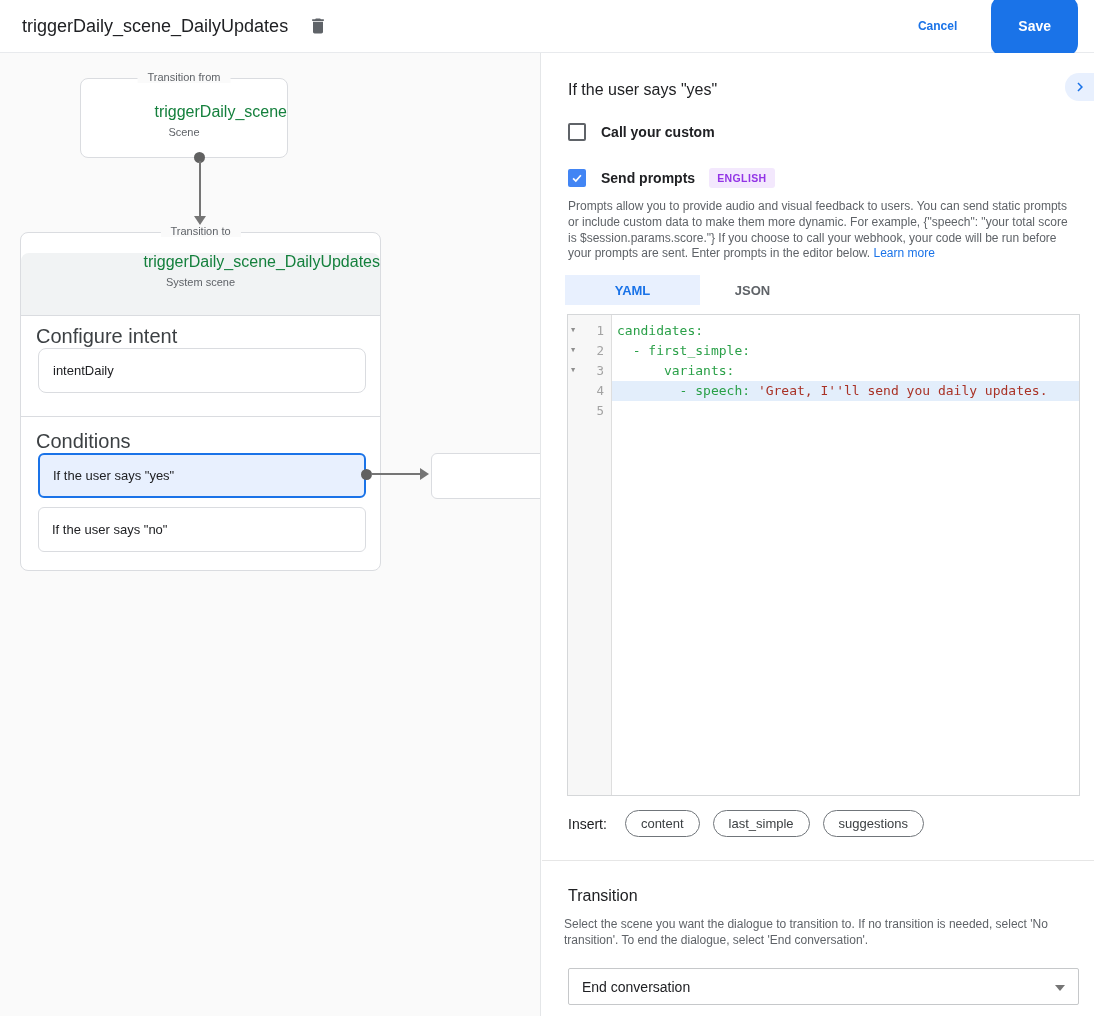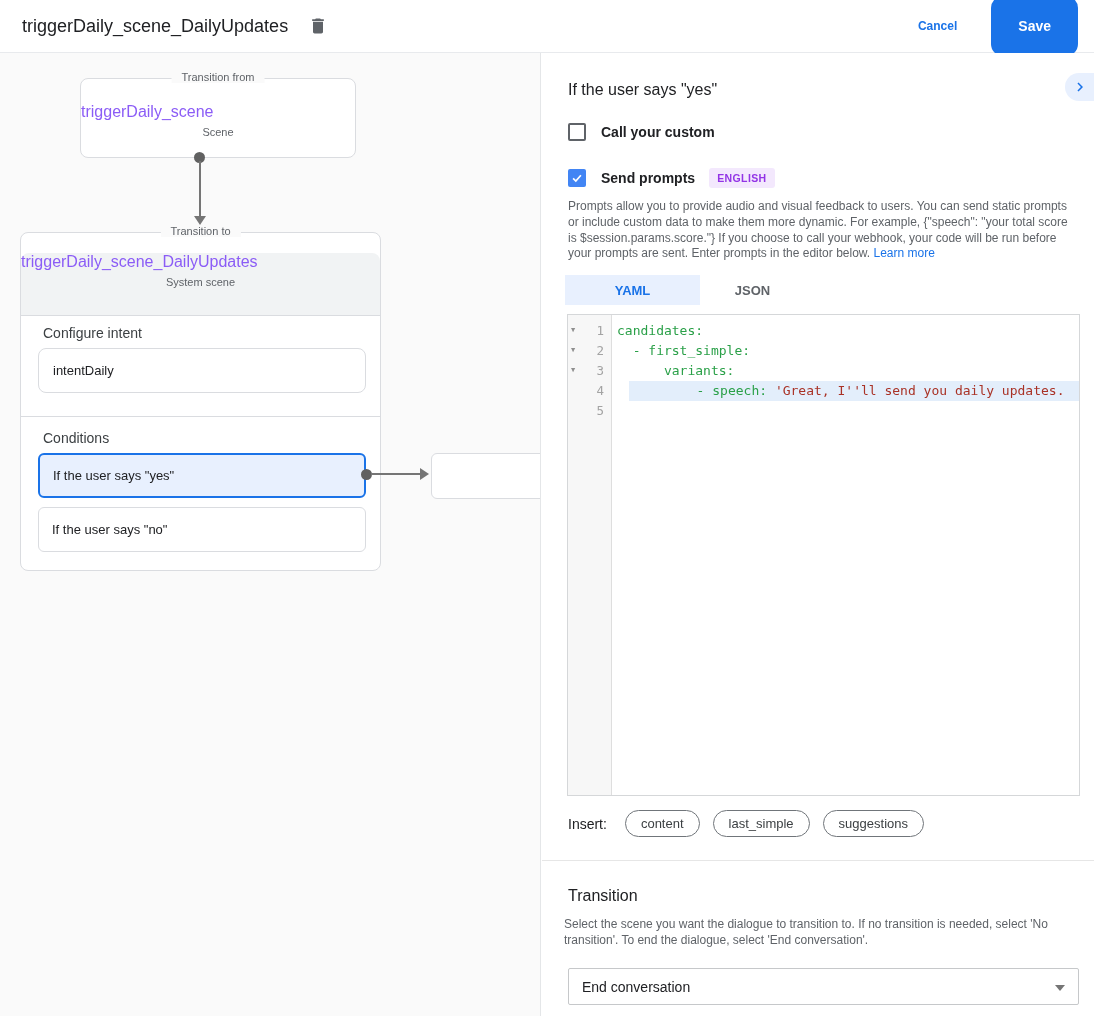--- a/index.html
+++ b/index.html
@@ -17,39 +17,39 @@
                 font-family:inherit; margin-right:34px; cursor:pointer; }
   .save-btn { background:#1a73e8; color:#fff; border:none; border-radius:12px; font-family:inherit;
               font-size:14px; font-weight:bold; padding:22px 27px; margin-right:16px; cursor:pointer; }
 
   
   .canvas { position:absolute; top:53px; left:0; width:541px; bottom:0; background:#fafafa;
             border-right:1px solid #e4e6e8; overflow:hidden; }
   .flow-node { position:absolute; background:#fff; border:1px solid #dadce0; border-radius:8px; }
   .legend { position:absolute; top:-8px; left:50%; transform:translateX(-50%); background:#fafafa;
             padding:0 10px; font-size:11px; color:#5f6368; white-space:nowrap; }
-  .node-title { font-size:16px; color:#8b5cf6; text-align:left; }
+  .node-title { font-size:16px; color:#15803d; text-align:right; }
   .node-sub { font-size:11px; color:#5f6368; text-align:center; margin-top:5px; }
 
-  .node-from { left:80px; top:25px; width:276px; height:80px; }
+  .node-from { left:80px; top:25px; width:208px; height:80px; }
   .node-from .node-title { margin-top:24px; }
 
   .dot { position:absolute; width:11px; height:11px; border-radius:50%; background:#616161; }
   .vline { position:absolute; width:2px; background:#757575; }
   .hline { position:absolute; height:2px; background:#757575; }
   .arrow-down { position:absolute; width:0; height:0; border-left:6px solid transparent;
                 border-right:6px solid transparent; border-top:9px solid #757575; }
   .arrow-right { position:absolute; width:0; height:0; border-top:6px solid transparent;
                  border-bottom:6px solid transparent; border-left:9px solid #757575; }
 
   .node-to { left:20px; top:179px; width:361px; height:339px; }
   .node-to-header { height:63px; background:#f1f3f4; border-bottom:1px solid #dadce0;
                     border-radius:8px 8px 0 0; }
   .node-to-header .node-title { margin-top:20px; }
-  .section-label { position:absolute; left:22px; font-size:14px; color:#3c4043; }
+  .section-label { position:absolute; left:15px; font-size:20px; color:#3c4043; }
   .intent-box { position:absolute; left:17px; top:115px; width:328px; height:45px;
                 border:1px solid #dadce0; border-radius:8px; background:#fff;
                 display:flex; align-items:center; font-size:13px; color:#202124; padding-left:14px; }
   .node-divider { position:absolute; top:183px; left:0; right:0; border-top:1px solid #dadce0; }
   .cond-card { position:absolute; left:17px; width:328px; height:45px; border-radius:6px;
                display:flex; align-items:center; padding-left:13px; font-size:13px; color:#202124;
                cursor:pointer; }
   .cond-yes { top:220px; border:2px solid #1a73e8; background:#e8f0fe; }
   .cond-no  { top:274px; border:1px solid #dadce0; background:#fff; }
   .target-box { position:absolute; left:431px; top:400px; width:125px; height:46px;
@@ -84,21 +84,21 @@
 
   .editor { position:absolute; left:25px; top:261px; width:513px; height:482px;
             border:1px solid #d5d7d9; display:flex; background:#fff; }
   .gutter { width:44px; background:#f7f7f7; border-right:1px solid #dedede; padding-top:6px; }
   .gutter-line { height:20px; position:relative; font-family:"DejaVu Sans Mono", monospace; }
   .fold { position:absolute; left:3px; top:5px; font-size:7px; color:#8f8f8f; }
   .lnum { position:absolute; right:7px; top:0; line-height:20px; font-size:12.5px; color:#a3a3a3; }
   .code { flex:1; padding-top:6px; overflow:hidden; font-family:"DejaVu Sans Mono", monospace;
           font-size:13px; }
   .code-line { height:20px; line-height:20px; white-space:pre; padding-left:5px; }
-  .code-line.hl { background:#e3eefb;margin-left:17px; }
+  .code-line.hl { background:#e3eefb; }
   .tok-key { color:#2aa048; }
   .tok-str { color:#a93226; }
 
   .insert-row { position:absolute; left:26px; top:757px; display:flex; align-items:center; }
   .insert-label { font-size:14px; color:#202124; }
   .chip { margin-left:13px; border:1px solid #70757a; border-radius:14px; background:#fff;
           padding:5px 15px; font-size:13px; color:#3c4043; font-family:inherit; cursor:pointer; }
   .chip:first-of-type { margin-left:18px; }
 
   .panel-divider { position:absolute; top:807px; left:0; right:0; border-top:1px solid #e6e6e6; }

